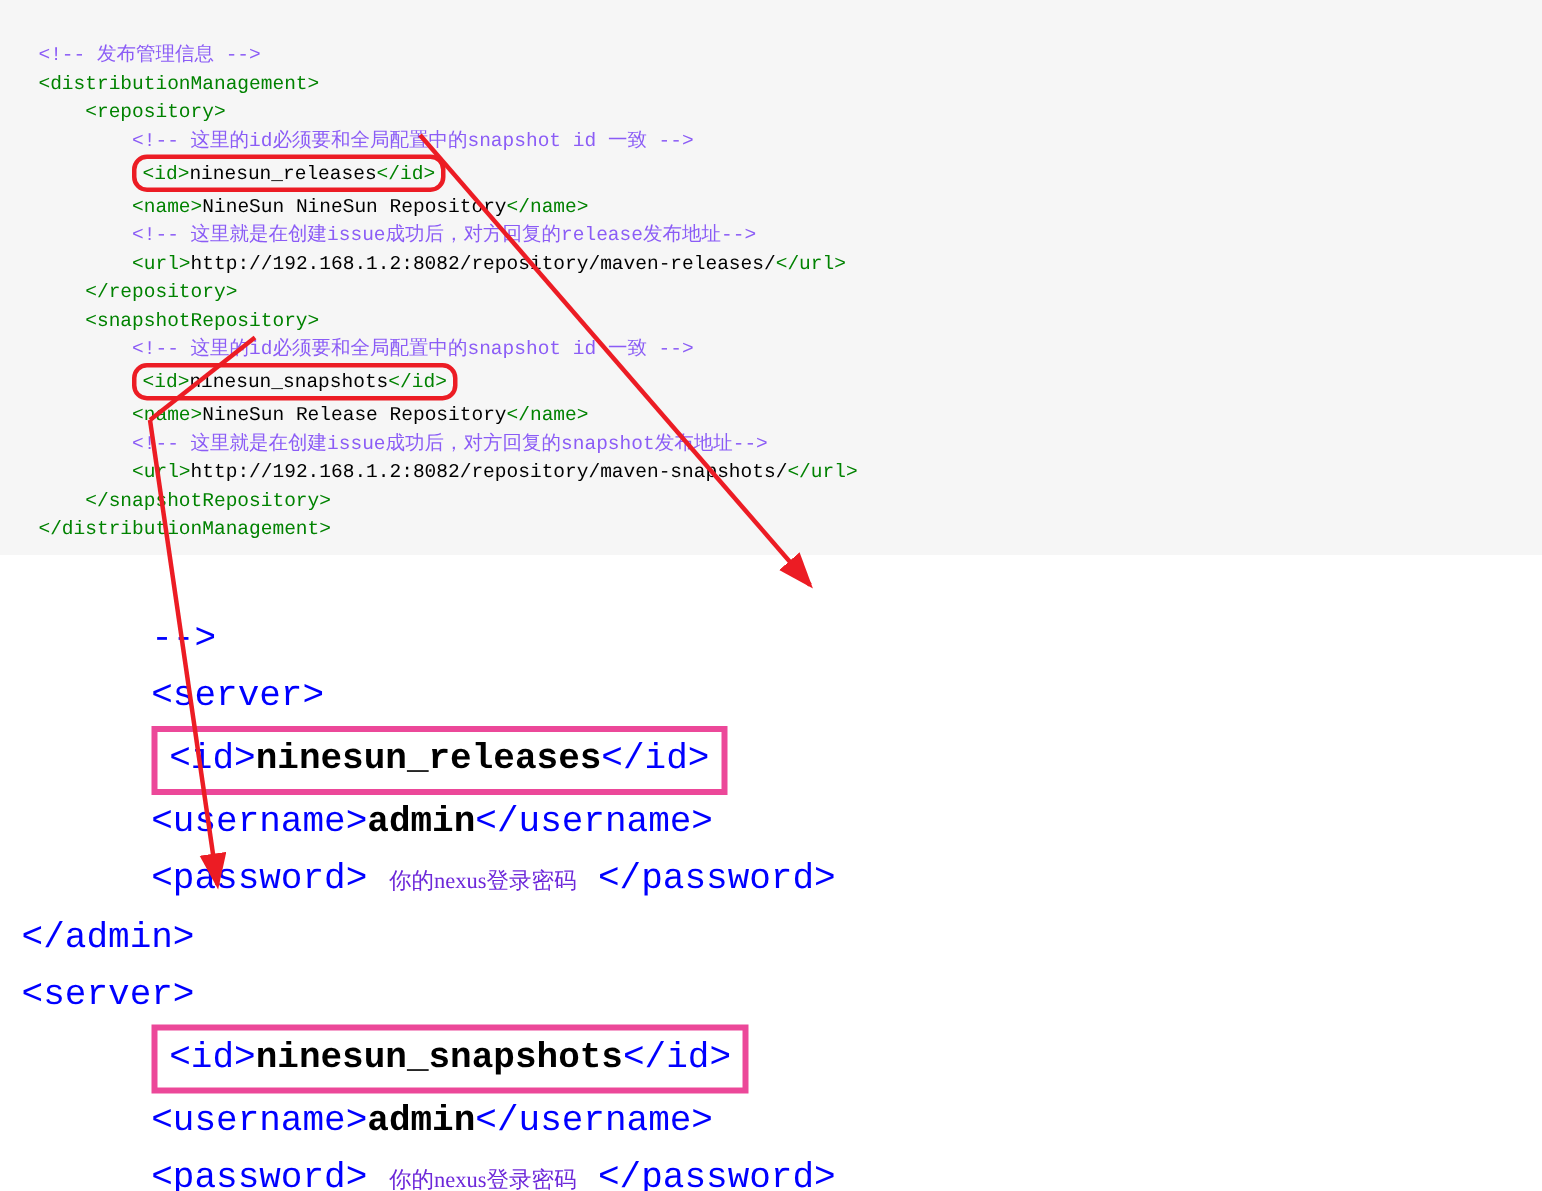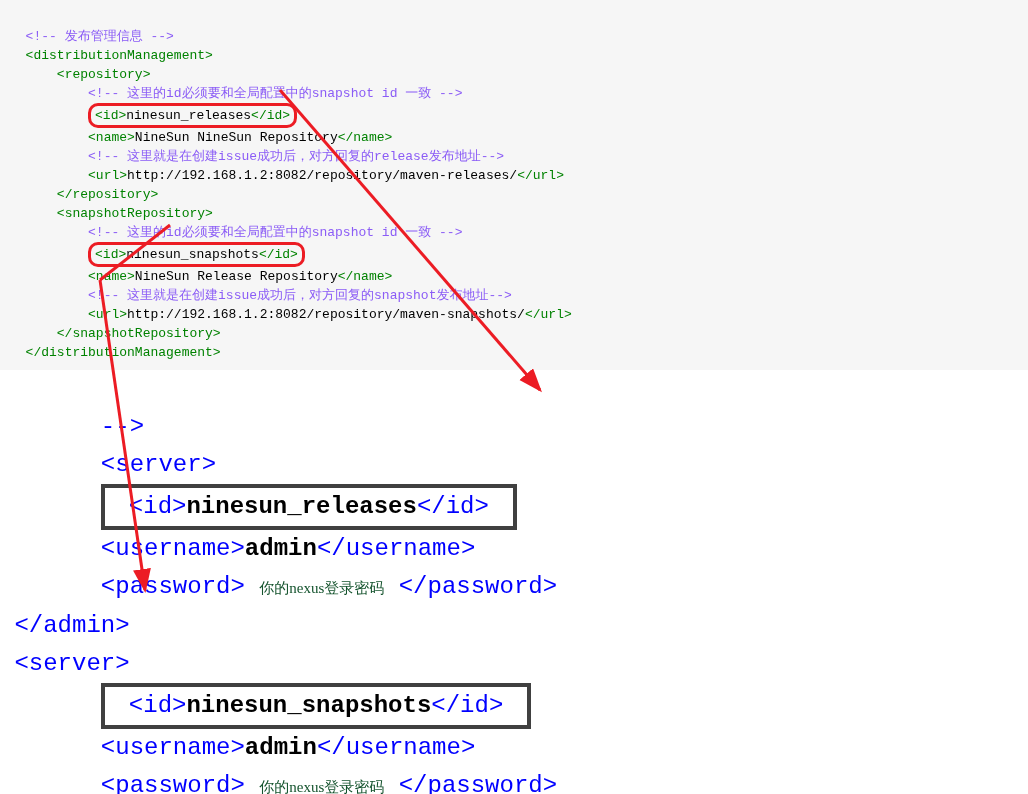--- a/index.html
+++ b/index.html
@@ -32,25 +32,25 @@
     font-size: 24px;
     line-height: 38px;
     white-space: pre;
     padding-left: 0;
     position: relative;
   }
   .blue { color: #0000ff; }
   .black { color: #000; }
   .bold { font-weight: bold; }
   .box-black {
-    border: 4px solid #404040;
-    padding: 0 24px;
+    border: 4px solid #ec4899;
+    padding: 0 8px;
     display: inline-block;
   }
-  .red-small { color: #14532d; font-size: 15px; font-family: "SimSun", Consolas; margin-top: 36px; }
+  .red-small { color: #6d28d9; font-size: 15px; font-family: "SimSun", Consolas; margin-top: 36px; }
   .arrows {
     position: absolute;
     top: 0; left: 0;
     pointer-events: none;
   }
 </style>
 </head>
 <body>
 
 <div class="block1">

